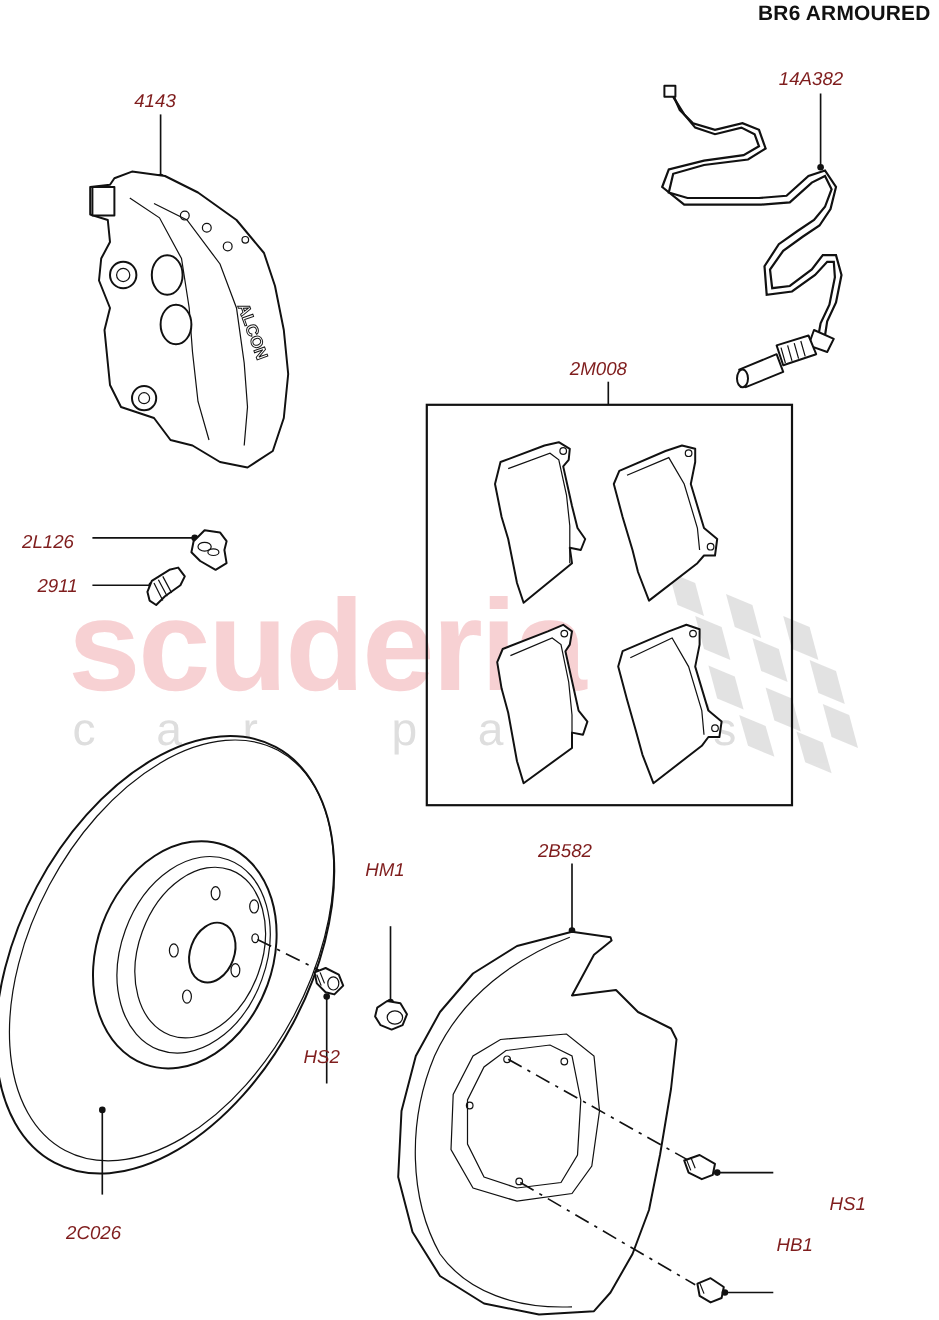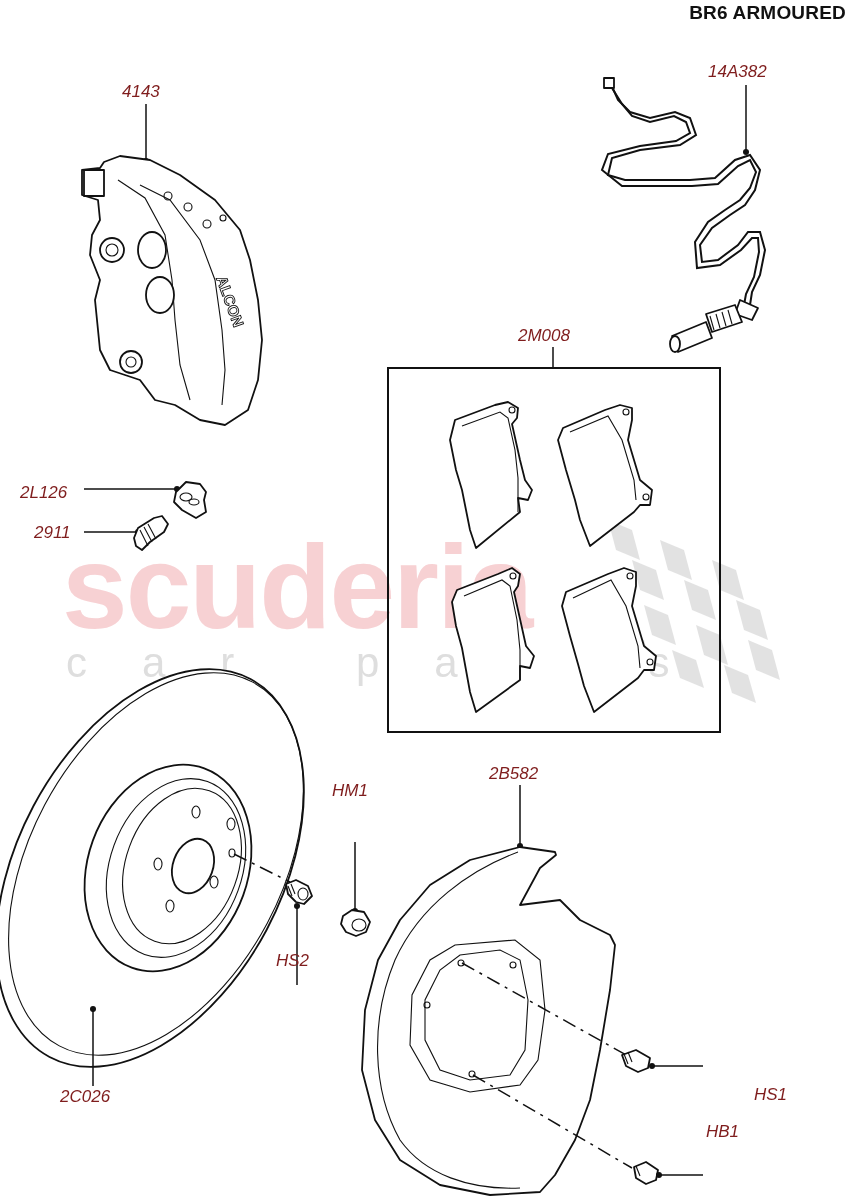--- a/index.html
+++ b/index.html
@@ -170,19 +170,19 @@
       <circle cx="659" cy="1175" r="3" fill="#111"></circle>
       <line class="lnt" x1="660" y1="1175" x2="703" y2="1175"></line>
     </g>
   </svg>
 
   <div class="callout" style="left:122px;top:83px;">4143</div>
   <div class="callout" style="left:708px;top:63px;">14A382</div>
   <div class="callout" style="left:518px;top:327px;text-align:center;">2M008</div>
   <div class="callout" style="left:20px;top:484px;">2L126</div>
   <div class="callout" style="left:34px;top:524px;">2911</div>
-  <div class="callout" style="left:60px;top:1088px;">2C026</div>
+  <div class="callout" style="left:60px;top:1112px;">2C026</div>
   <div class="callout" style="left:332px;top:782px;">HM1</div>
   <div class="callout" style="left:276px;top:952px;">HS2</div>
   <div class="callout" style="left:489px;top:765px;text-align:center;">2B582</div>
   <div class="callout" style="left:706px;top:1086px;margin-left:48px;">HS1</div>
   <div class="callout" style="left:706px;top:1123px;">HB1</div>
 </div>
 
 </body></html>

